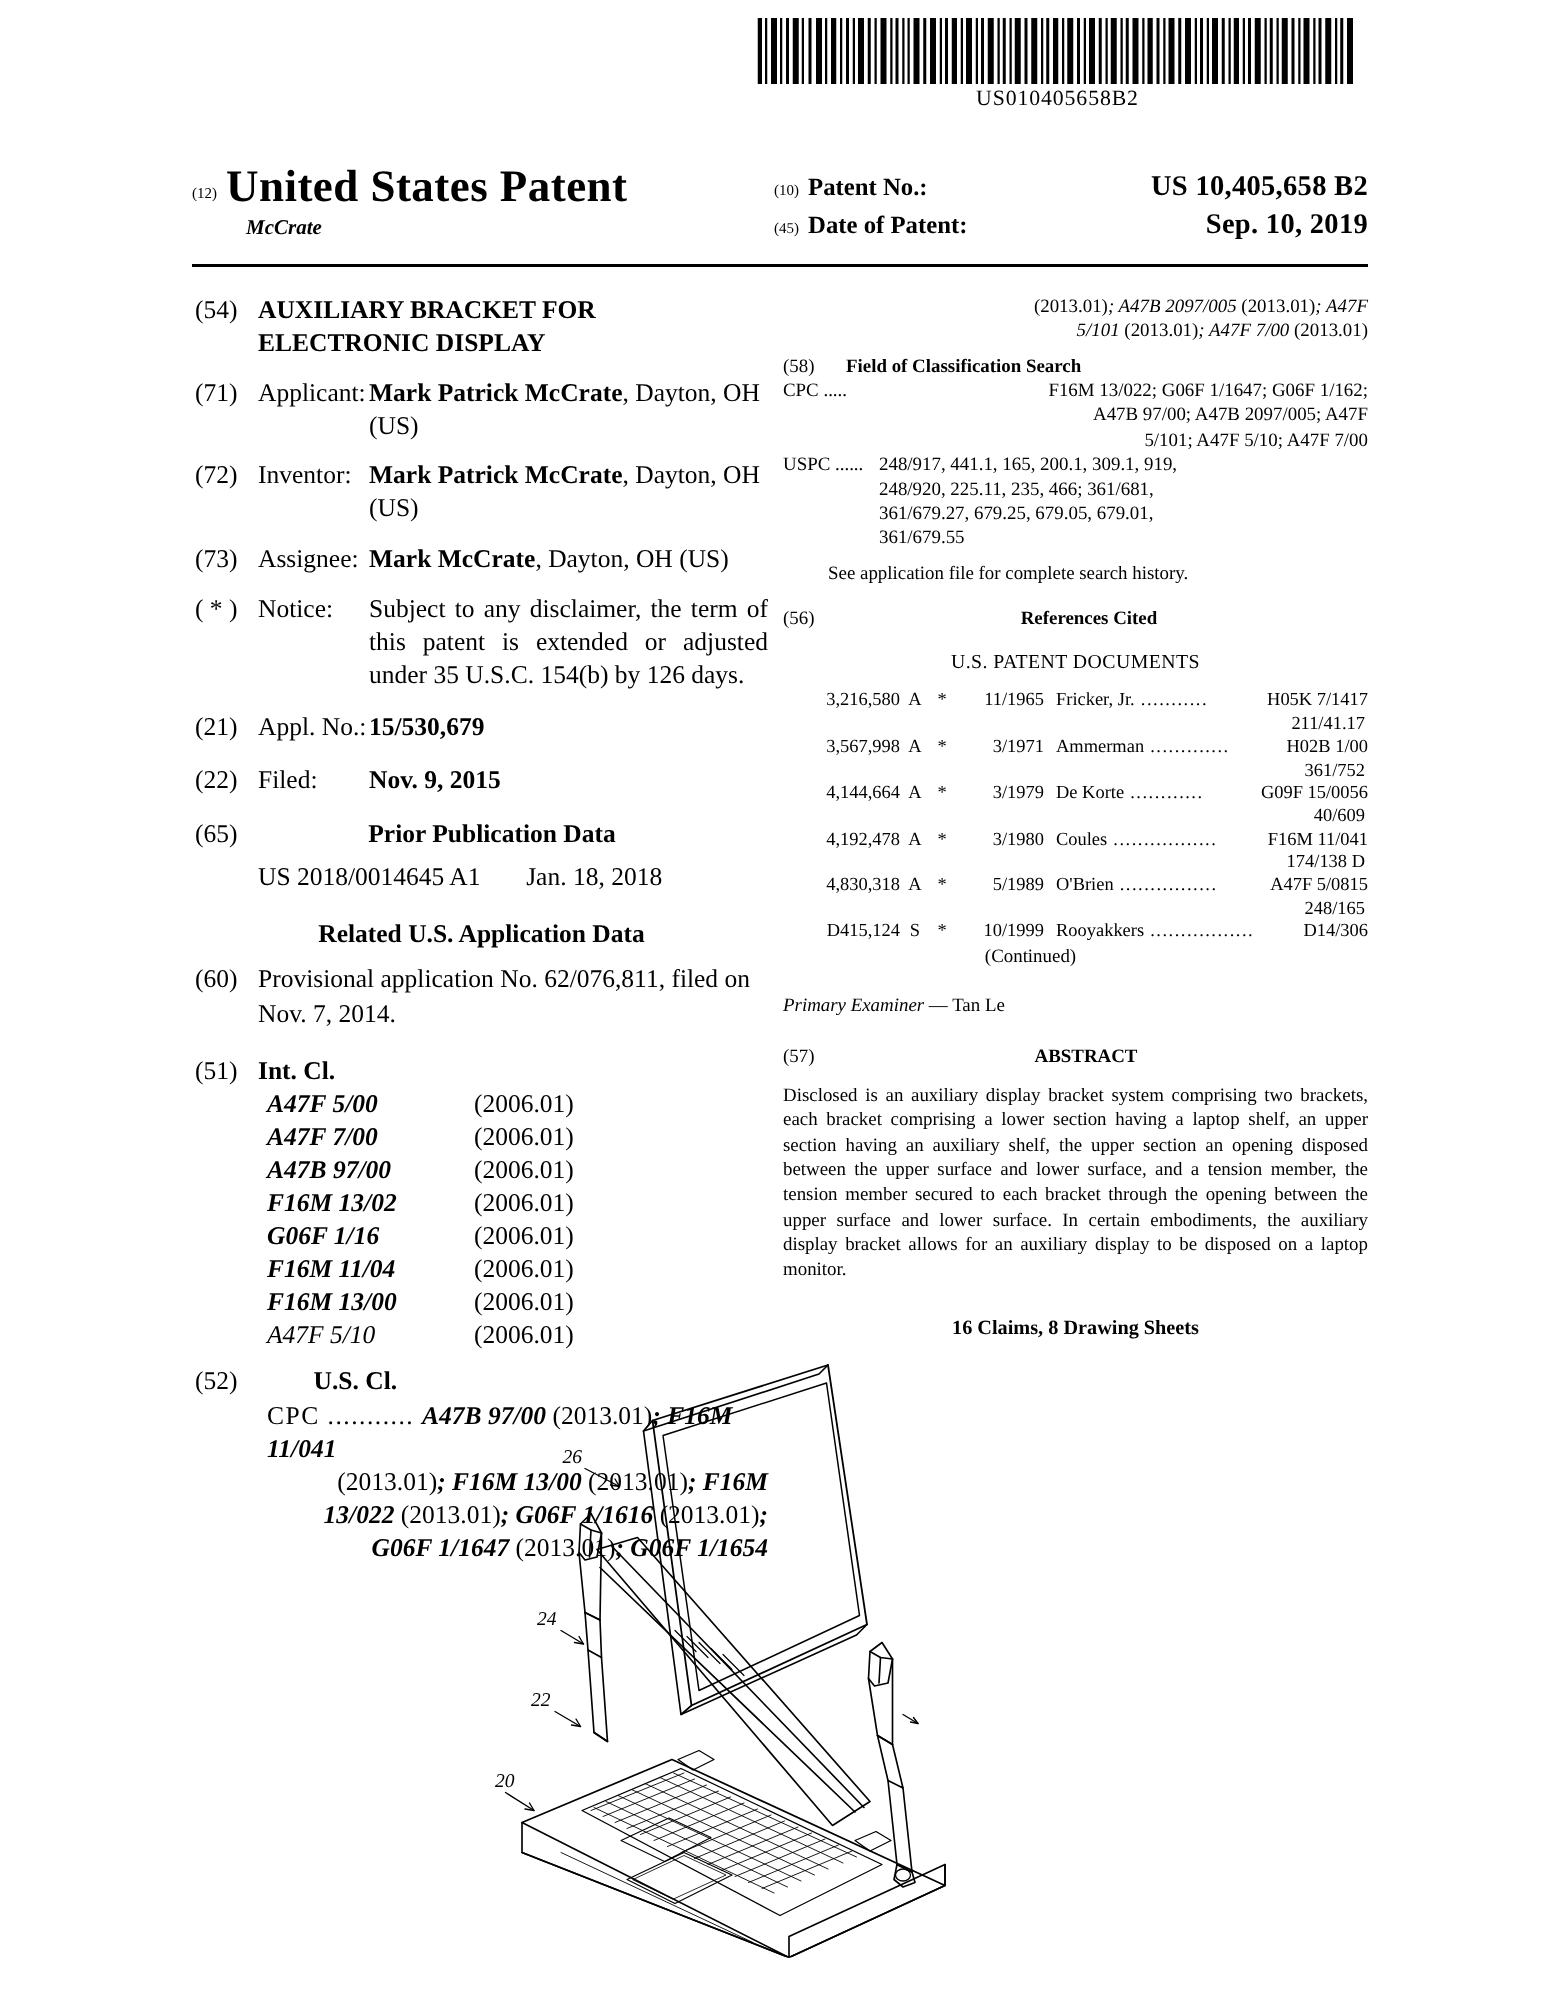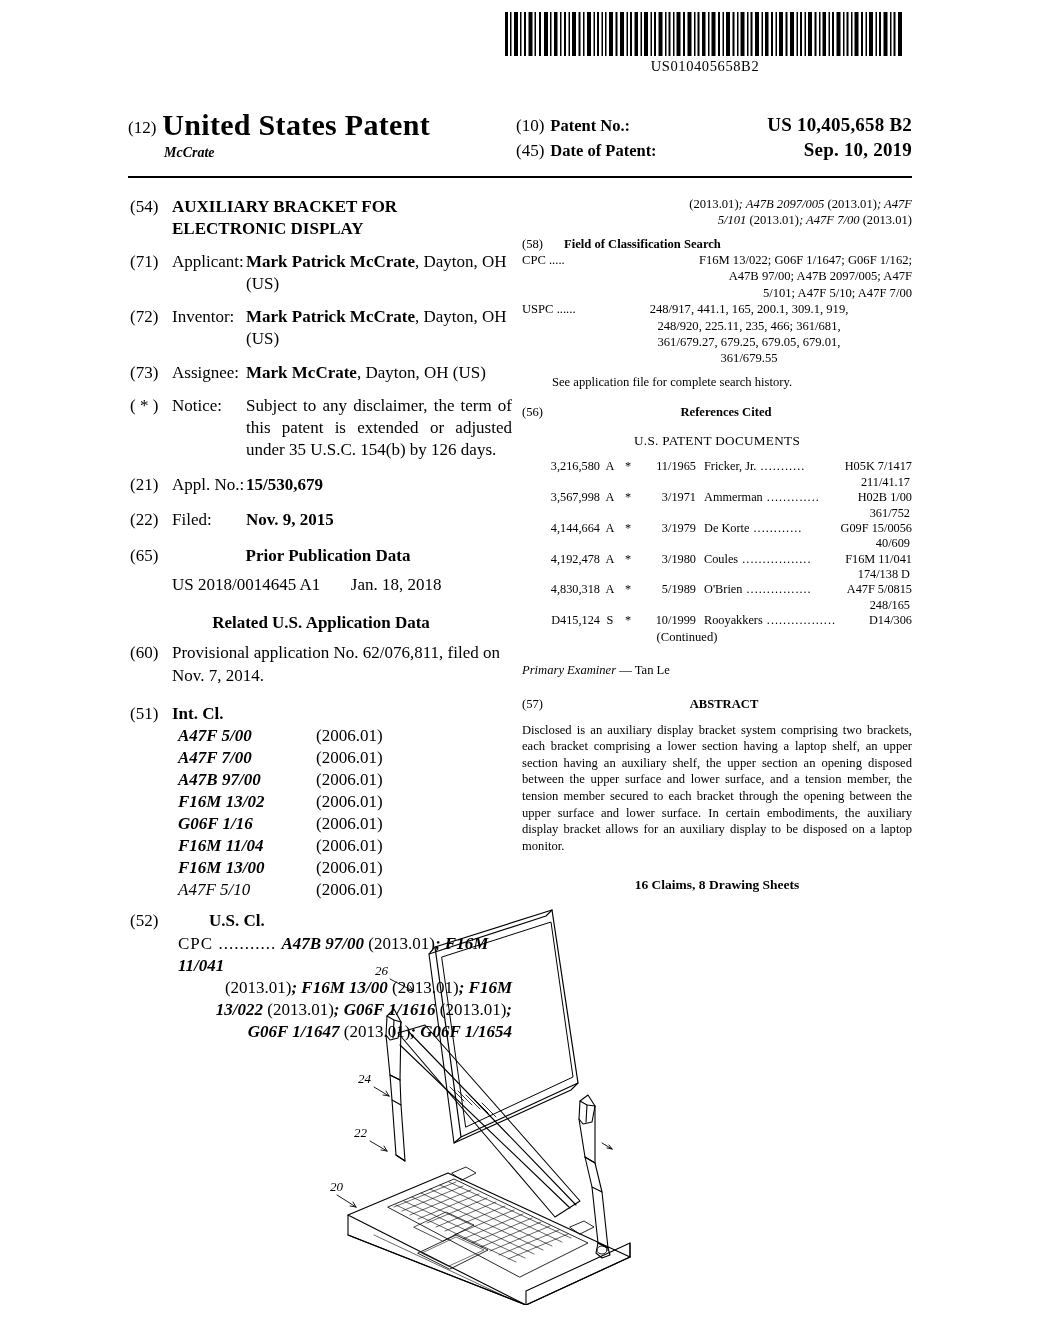--- a/index.html
+++ b/index.html
@@ -51,21 +51,21 @@
     top: 0;
     width: 380px;
   }
   #mast-right {
     position: absolute;
     left: 388px;
     top: 6px;
     width: 396px;
   }
   .paren-sm {
-    font-size: 17px;
+    font-size: 10px;
     vertical-align: 2px;
   }
   #title-row {
     white-space: nowrap;
   }
   #doc-title {
     font-size: 30px;
     font-weight: bold;
     letter-spacing: 0.3px;
     margin-left: 6px;
@@ -443,21 +443,21 @@
     <span class="fld-num" style="width:56px;">CPC .....</span>
     <span class="fld-body" id="fos-cpc" style="text-align:right;">
         <div>F16M 13/022; G06F 1/1647; G06F 1/162;</div>
         <div>A47B 97/00; A47B 2097/005; A47F</div>
         <div>5/101; A47F 5/10; A47F 7/00</div>
       </span>
   </div>
 
   <div class="fld tight">
     <span class="fld-num" style="width:64px;">USPC ......</span>
-    <span class="fld-body" id="fos-uspc" style="text-align:center;">
+    <span class="fld-body" id="fos-uspc" style="text-align:left;">
         <div>248/917, 441.1, 165, 200.1, 309.1, 919,</div>
         <div>248/920, 225.11, 235, 466; 361/681,</div>
         <div>361/679.27, 679.25, 679.05, 679.01,</div>
         <div>361/679.55</div>
       </span>
   </div>
 
   <div style="margin-left:30px;margin-top:7px;margin-bottom:14px;">See application file for complete search history.</div>
 
   <div class="fld tight" style="margin-bottom:12px;">

